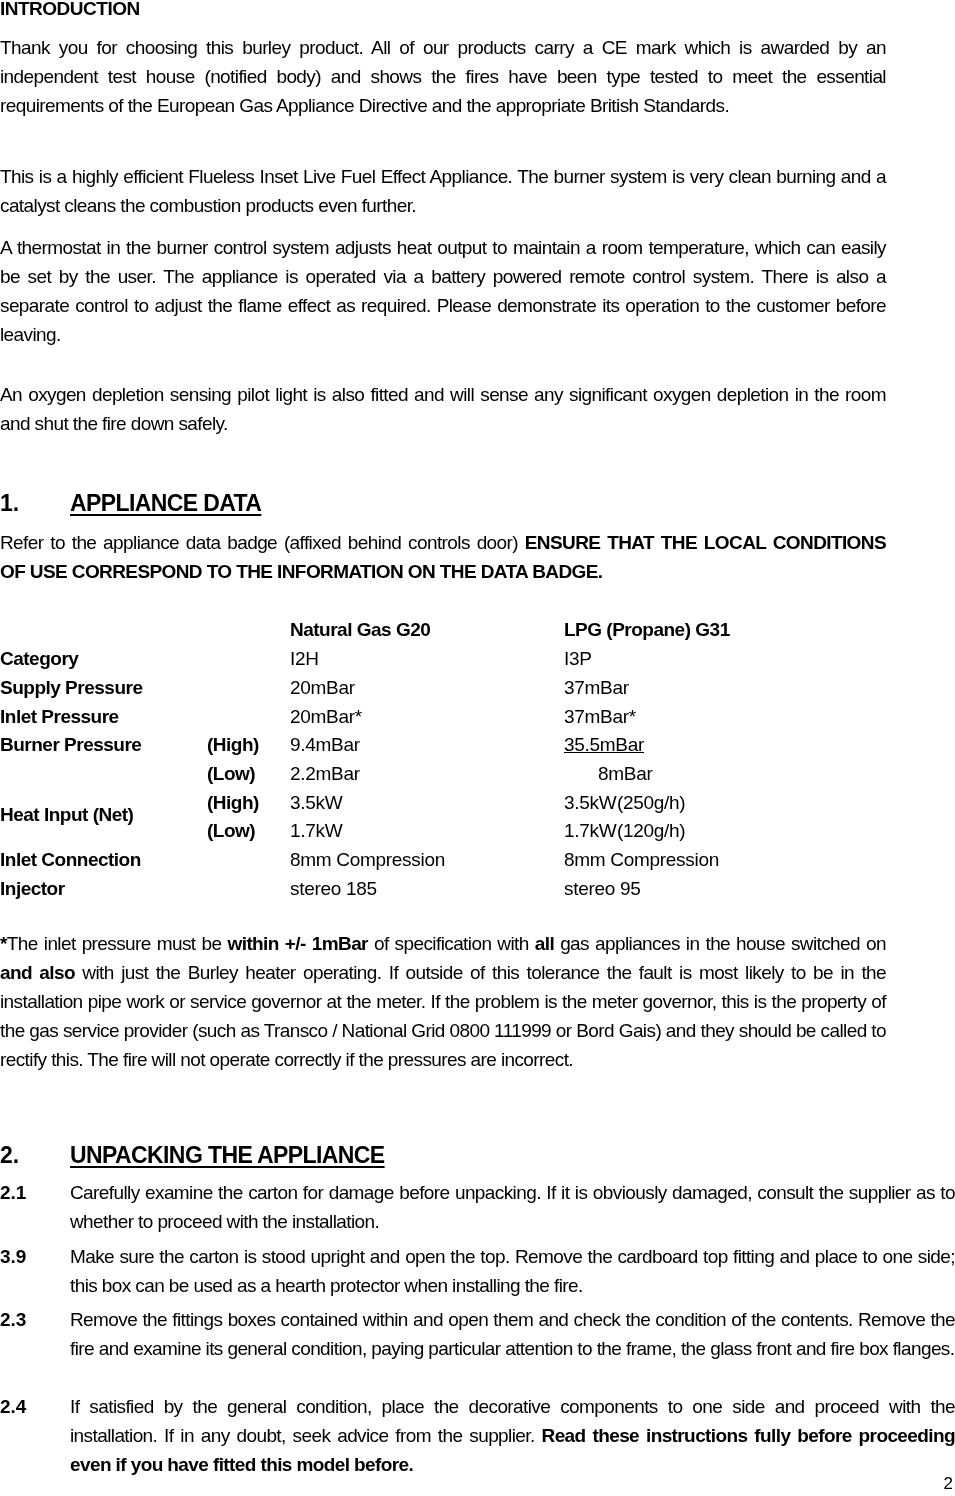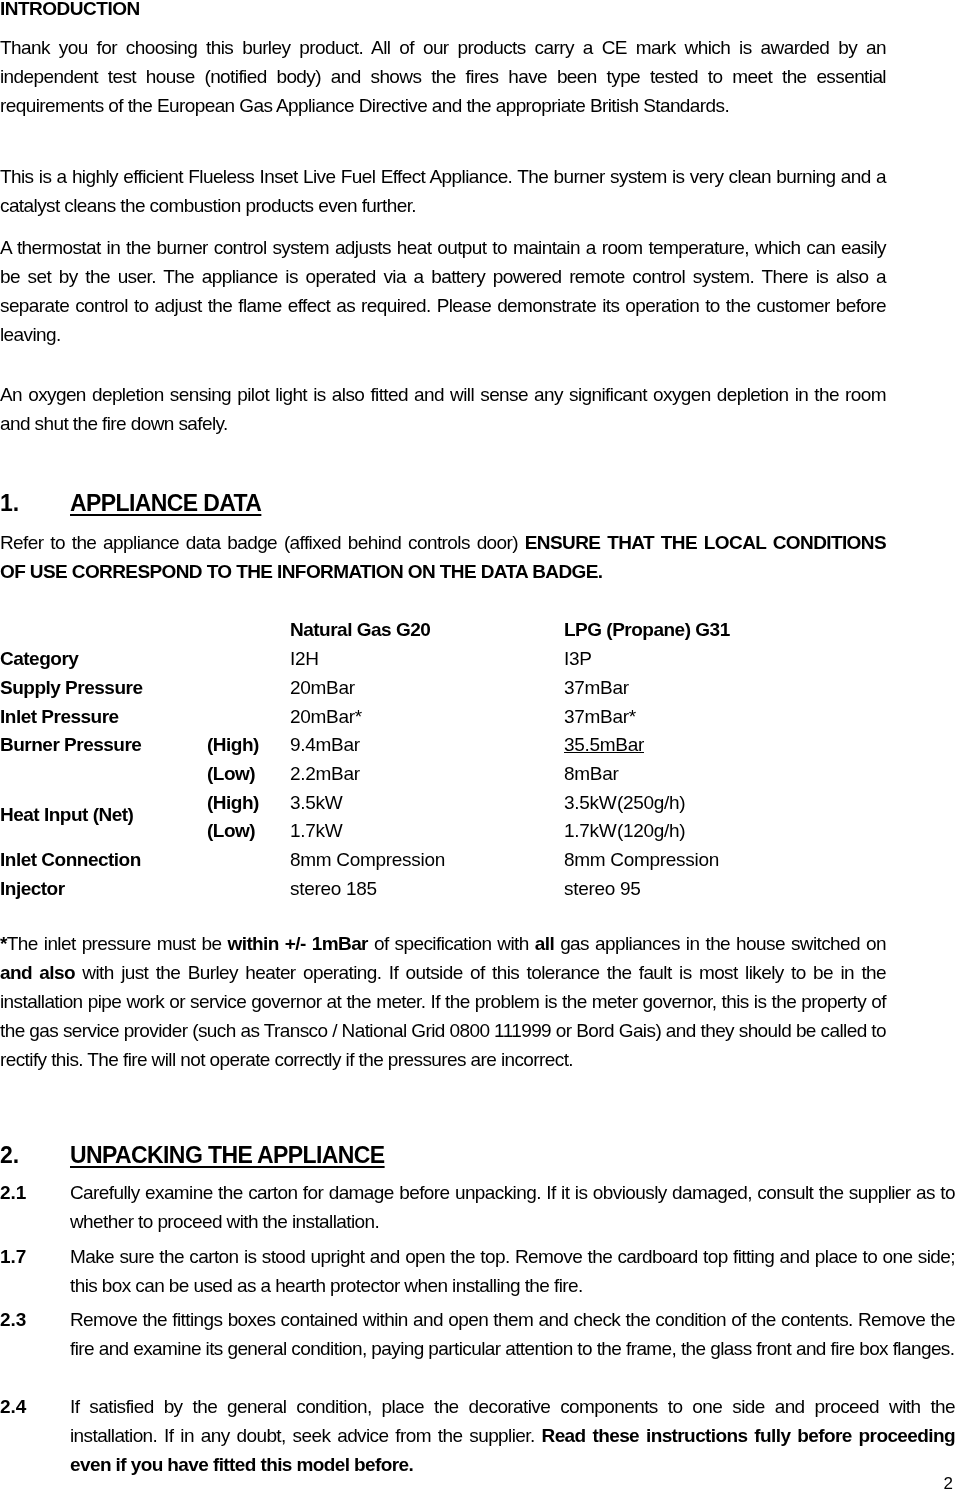--- a/index.html
+++ b/index.html
@@ -65,21 +65,21 @@
     </div>
     <div>
       <div class="tbl-cell tbl-label" style="top:730px;">Burner Pressure</div>
       <div class="tbl-cell tbl-sub" style="top:730px;">(High)</div>
       <div class="tbl-cell tbl-ng" style="top:730px;">9.4mBar</div>
       <div class="tbl-cell tbl-lpg" style="top:730px;text-decoration:underline;">35.5mBar</div>
     </div>
     <div>
       <div class="tbl-cell tbl-sub" style="top:759px;">(Low)</div>
       <div class="tbl-cell tbl-ng" style="top:759px;">2.2mBar</div>
-      <div class="tbl-cell tbl-lpg" style="top:759px;">8mBar</div>
+      <div class="tbl-cell tbl-lpg" style="top:759px;margin-left:34px;">8mBar</div>
     </div>
     <div>
       <div class="tbl-cell tbl-label" style="top:800px;">Heat Input (Net)</div>
       <div class="tbl-cell tbl-sub" style="top:788px;">(High)</div>
       <div class="tbl-cell tbl-ng" style="top:788px;">3.5kW</div>
       <div class="tbl-cell tbl-lpg" style="top:788px;">3.5kW</div>
       <div class="tbl-cell tbl-extra" style="top:788px;">(250g/h)</div>
     </div>
     <div>
       <div class="tbl-cell tbl-sub" style="top:816px;">(Low)</div>
@@ -105,21 +105,21 @@
 
   <div class="sec-num" style="top:1140px;">2.</div>
   <div class="sec-title" style="top:1140px;">UNPACKING THE APPLIANCE</div>
 
   <div>
     <div>
       <div class="item-num" style="top:1178px;">2.1</div>
       <div class="item-text" style="top:1178px;">Carefully examine the carton for damage before unpacking. If it is obviously damaged, consult the supplier as to whether to proceed with the installation.</div>
     </div>
     <div>
-      <div class="item-num" style="top:1242px;">1.7</div>
+      <div class="item-num" style="top:1242px;">3.9</div>
       <div class="item-text" style="top:1242px;">Make sure the carton is stood upright and open the top. Remove the cardboard top fitting and place to one side; this box can be used as a hearth protector when installing the fire.</div>
     </div>
     <div>
       <div class="item-num" style="top:1305px;">2.3</div>
       <div class="item-text" style="top:1305px;">Remove the fittings boxes contained within and open them and check the condition of the contents. Remove the fire and examine its general condition, paying particular attention to the frame, the glass front and fire box flanges.</div>
     </div>
     <div>
       <div class="item-num" style="top:1392px;">2.4</div>
       <div class="item-text" style="top:1392px;"><span>If satisfied by the general condition, place the decorative components to one side and proceed with the installation. If in any doubt, seek advice from the supplier. </span><span class="b">Read these instructions fully before proceeding even if you have fitted this model before.</span></div>
     </div>

